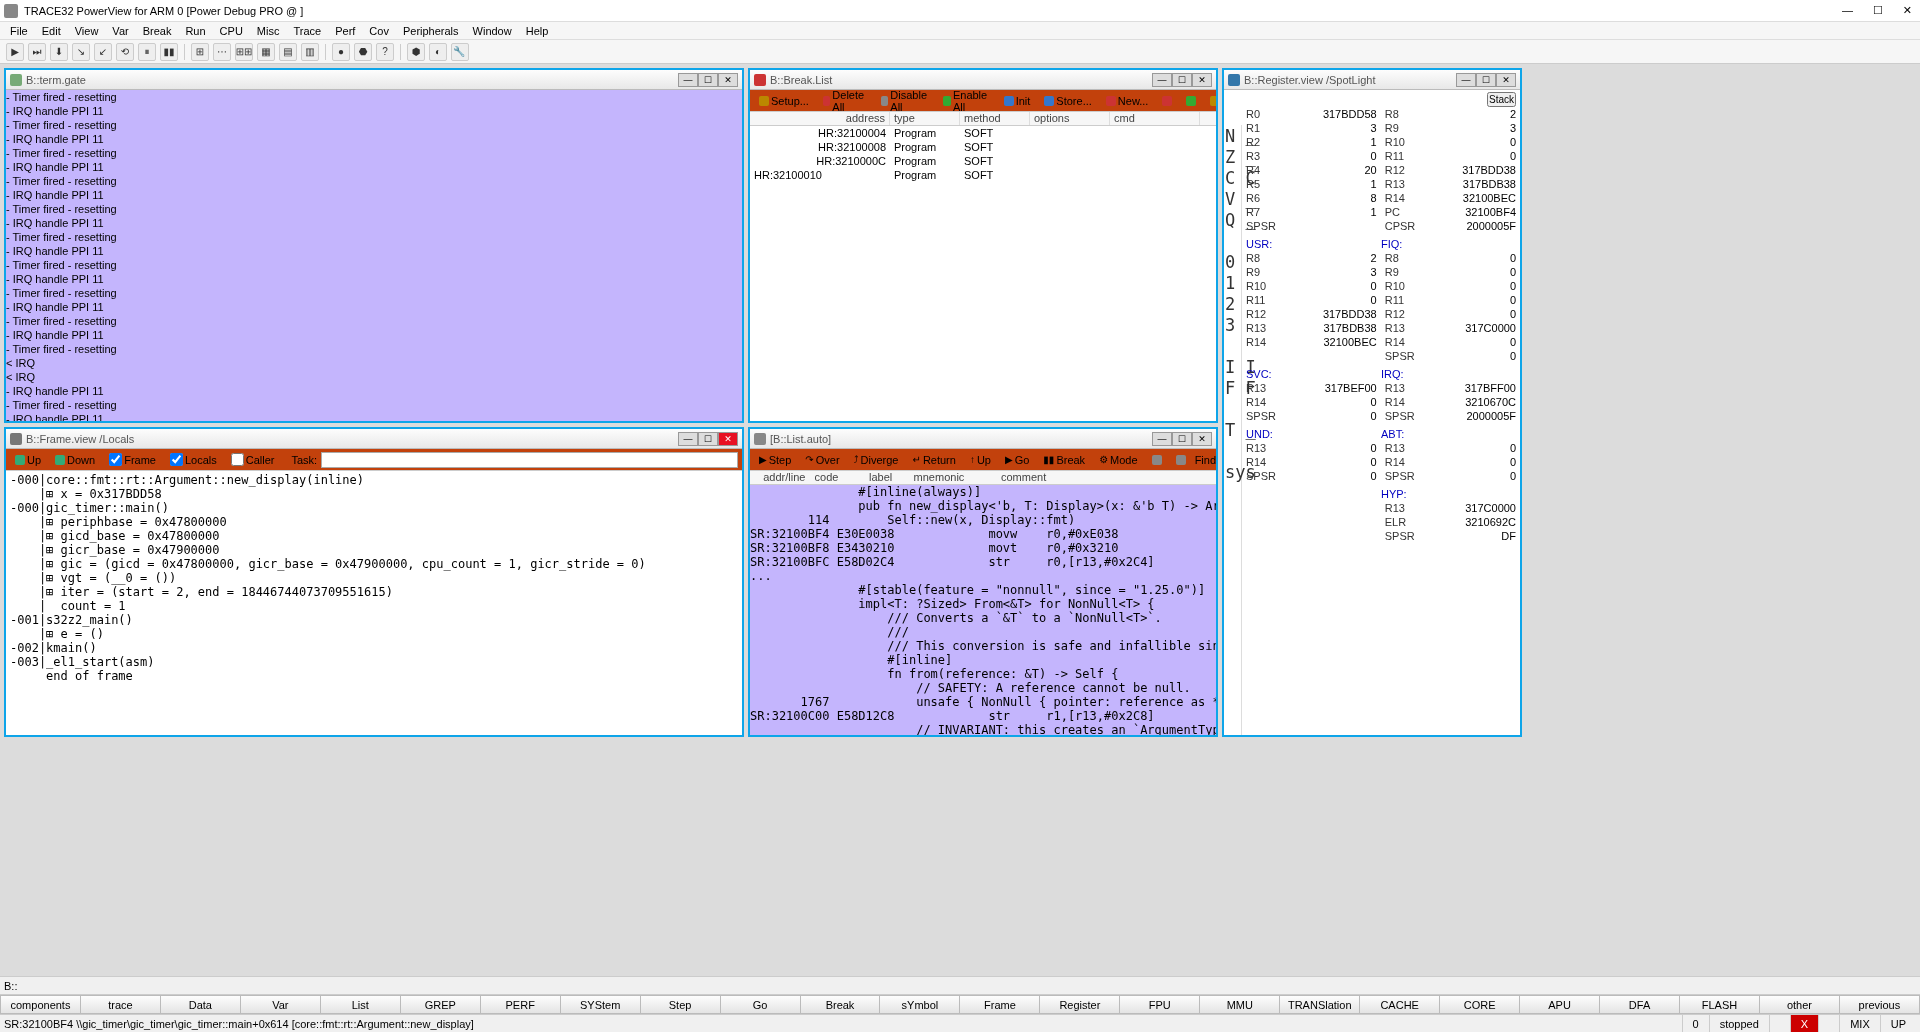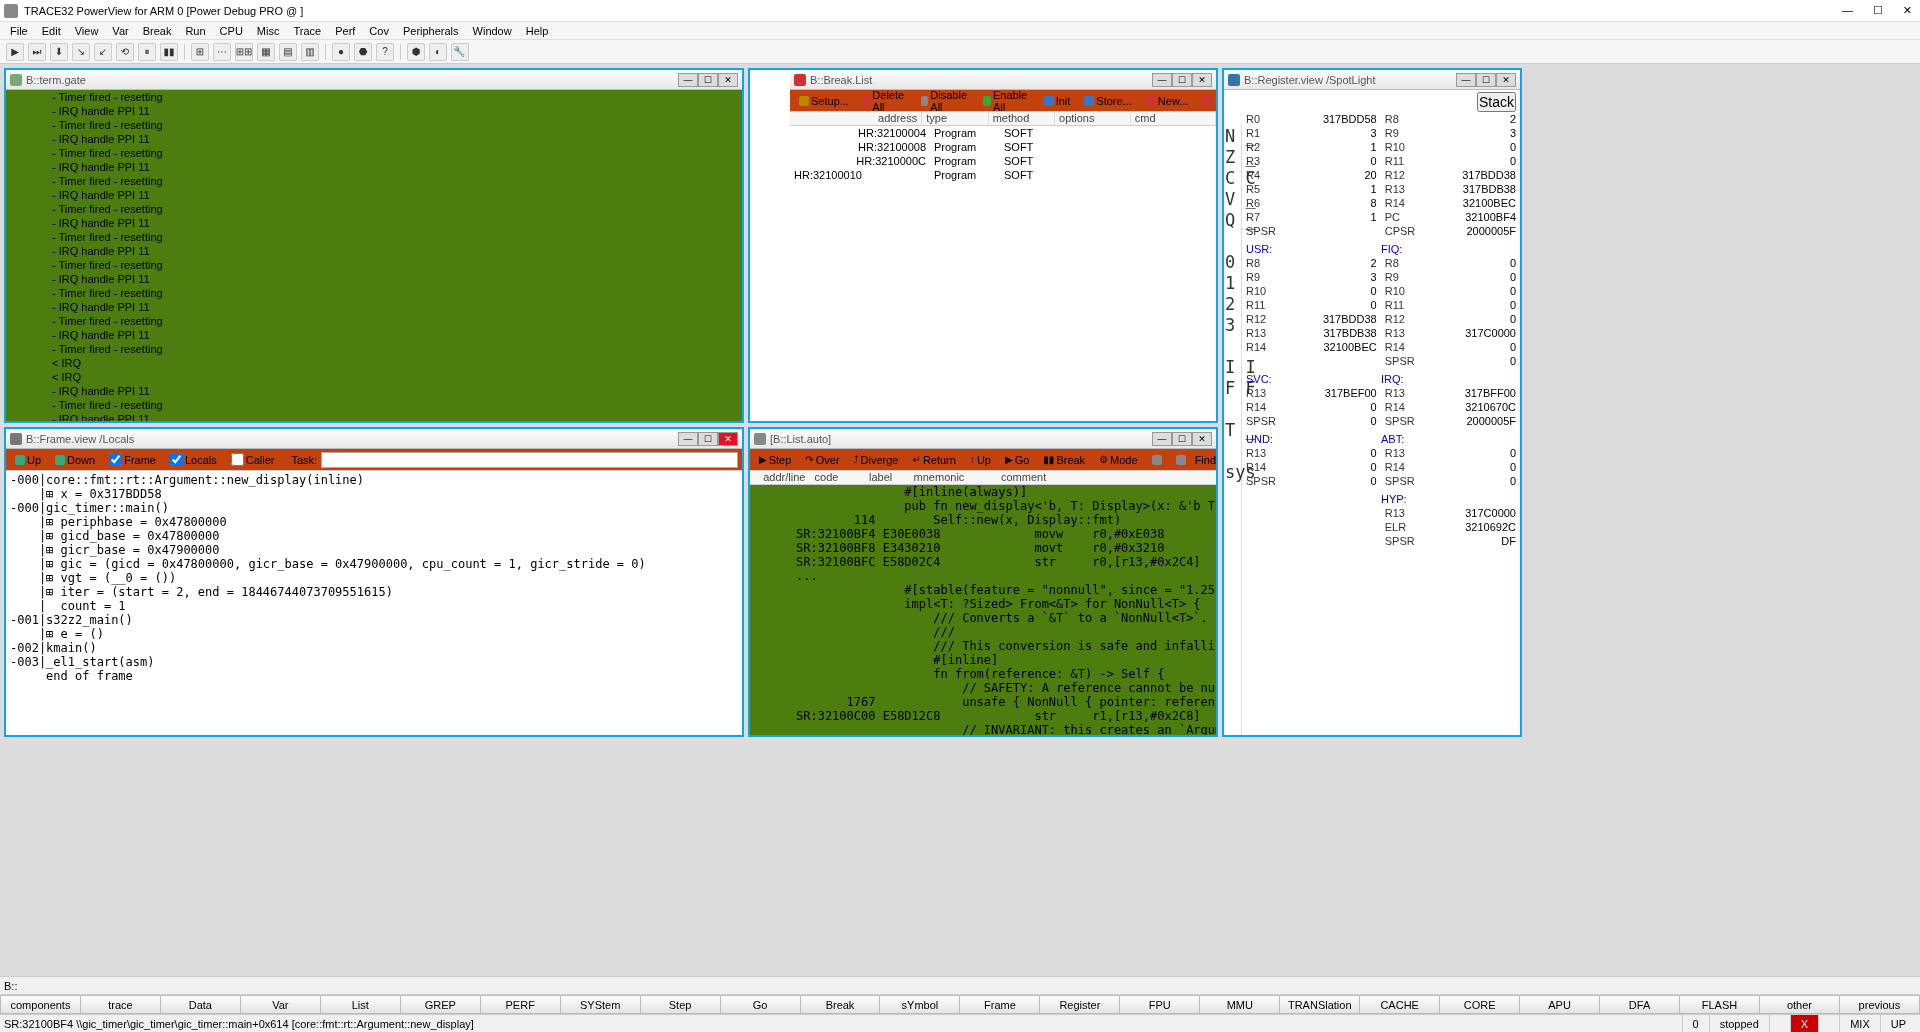--- a/index.html
+++ b/index.html
@@ -10,32 +10,32 @@
 .winctl { display:flex; gap:12px; font-size:14px; }
 .winctl span { cursor:pointer; padding:0 4px; }
 .menubar { height:18px; background:#f6f6f6; display:flex; align-items:center; padding:0 4px; gap:2px; border-bottom:1px solid #ddd; }
 .menubar span { padding:1px 6px; cursor:pointer; }
 .toolbar { height:24px; background:#f6f6f6; display:flex; align-items:center; padding:0 6px; gap:4px; border-bottom:1px solid #ccc; }
 .toolbar .tbtn { width:18px; height:18px; display:flex; align-items:center; justify-content:center; background:#eee; border:1px solid #ccc; border-radius:2px; font-size:10px; color:#333; cursor:pointer; }
 .toolbar .sep { width:1px; height:16px; background:#ccc; margin:0 2px; }
 .workspace { flex:1; display:grid; grid-template-columns: 740px 470px 300px; grid-template-rows: 355px 310px; gap:4px; padding:4px; background:#dcdcdc; overflow:hidden; }
 .pane { background:#fff; border:2px solid #0ea5e9; display:flex; flex-direction:column; overflow:hidden; }
 .pane.termgate  { grid-column:1;   grid-row:1; }
-.pane.breaklist { grid-column:2;   grid-row:1;padding-left:40px; }
+.pane.breaklist { grid-column:2;   grid-row:1; }
 .pane.regview   { grid-column:3;   grid-row:1/span 2; }
 .pane.frame     { grid-column:1;   grid-row:2; }
 .pane.listauto  { grid-column:2;   grid-row:2; }
 .ptitle { height:20px; background:linear-gradient(#fdfdfd,#e8e8e8); border-bottom:1px solid #bbb; display:flex; align-items:center; padding:0 4px; font-size:11px; }
 .ptitle .picon { width:12px; height:12px; margin-right:4px; border-radius:2px; }
 .ptitle .ptxt { flex:1; color:#555; }
 .ptitle .pbtns { display:flex; gap:0; }
 .ptitle .pb { width:20px; height:14px; border:1px solid #999; background:#ddd; font-size:9px; display:flex; align-items:center; justify-content:center; cursor:pointer; }
 .ptitle .pb.close { background:#e81123; color:#fff; }
 .pbody { flex:1; overflow:auto; font-family:"Lucida Console",Consolas,monospace; font-size:12px; line-height:14px; }
-.pbody.pink { background:#4d7c0f;padding-left:46px; }
+.pbody.pink { background:#c4b5fd; }
 .term-line { white-space:pre; color:#000; }
 .ptoolbar { height:22px; background:#c2410c; border-bottom:1px solid #ccc; display:flex; align-items:center; gap:4px; padding:0 4px; font-size:11px; }
 .ptoolbar .pbtn2 { display:flex; align-items:center; gap:2px; padding:1px 4px; border:1px solid transparent; cursor:pointer; }
 .bicn { width:10px; height:10px; display:inline-block; border-radius:2px; }
 .colhead { height:14px; background:#f6f6f6; border-bottom:1px solid #ccc; display:flex; font-size:11px; color:#444; }
 .colhead span { padding:0 4px; border-right:1px solid #ddd; }
 .brk-tbl { display:grid; grid-template-columns:140px 70px 70px 80px 90px; font-family:"Lucida Console",monospace; font-size:12px; }
 .brk-tbl div { padding:0 4px; height:14px; line-height:14px; white-space:nowrap; overflow:hidden; }
 .frame-code { padding:2px 4px; white-space:pre; }
 .list-code { white-space:pre; }
@@ -256,21 +256,21 @@
    
 I I
 F F
    
 T _
    
 sys</div>
       <div id="reggrid" style="flex:1;">
           <div class="reg-grid">
             <div style="grid-column: 1 / 4;"></div>
-            <div style="grid-column: 4; text-align: right;"><button style="font-size: 14px; text-align: center;">Stack</button></div>
+            <div style="grid-column: 4; text-align: right;"><button style="font-size: 10px; text-align: center;">Stack</button></div>
             <div class="rn">R0</div>
             <div class="rv bar-l">317BDD58</div>
             <div class="rn">R8</div>
             <div class="rv">2</div>
             <div class="rn">R1</div>
             <div class="rv">3</div>
             <div class="rn">R9</div>
             <div class="rv bar-s">3</div>
             <div class="rn">R2</div>
             <div class="rv">1</div>

